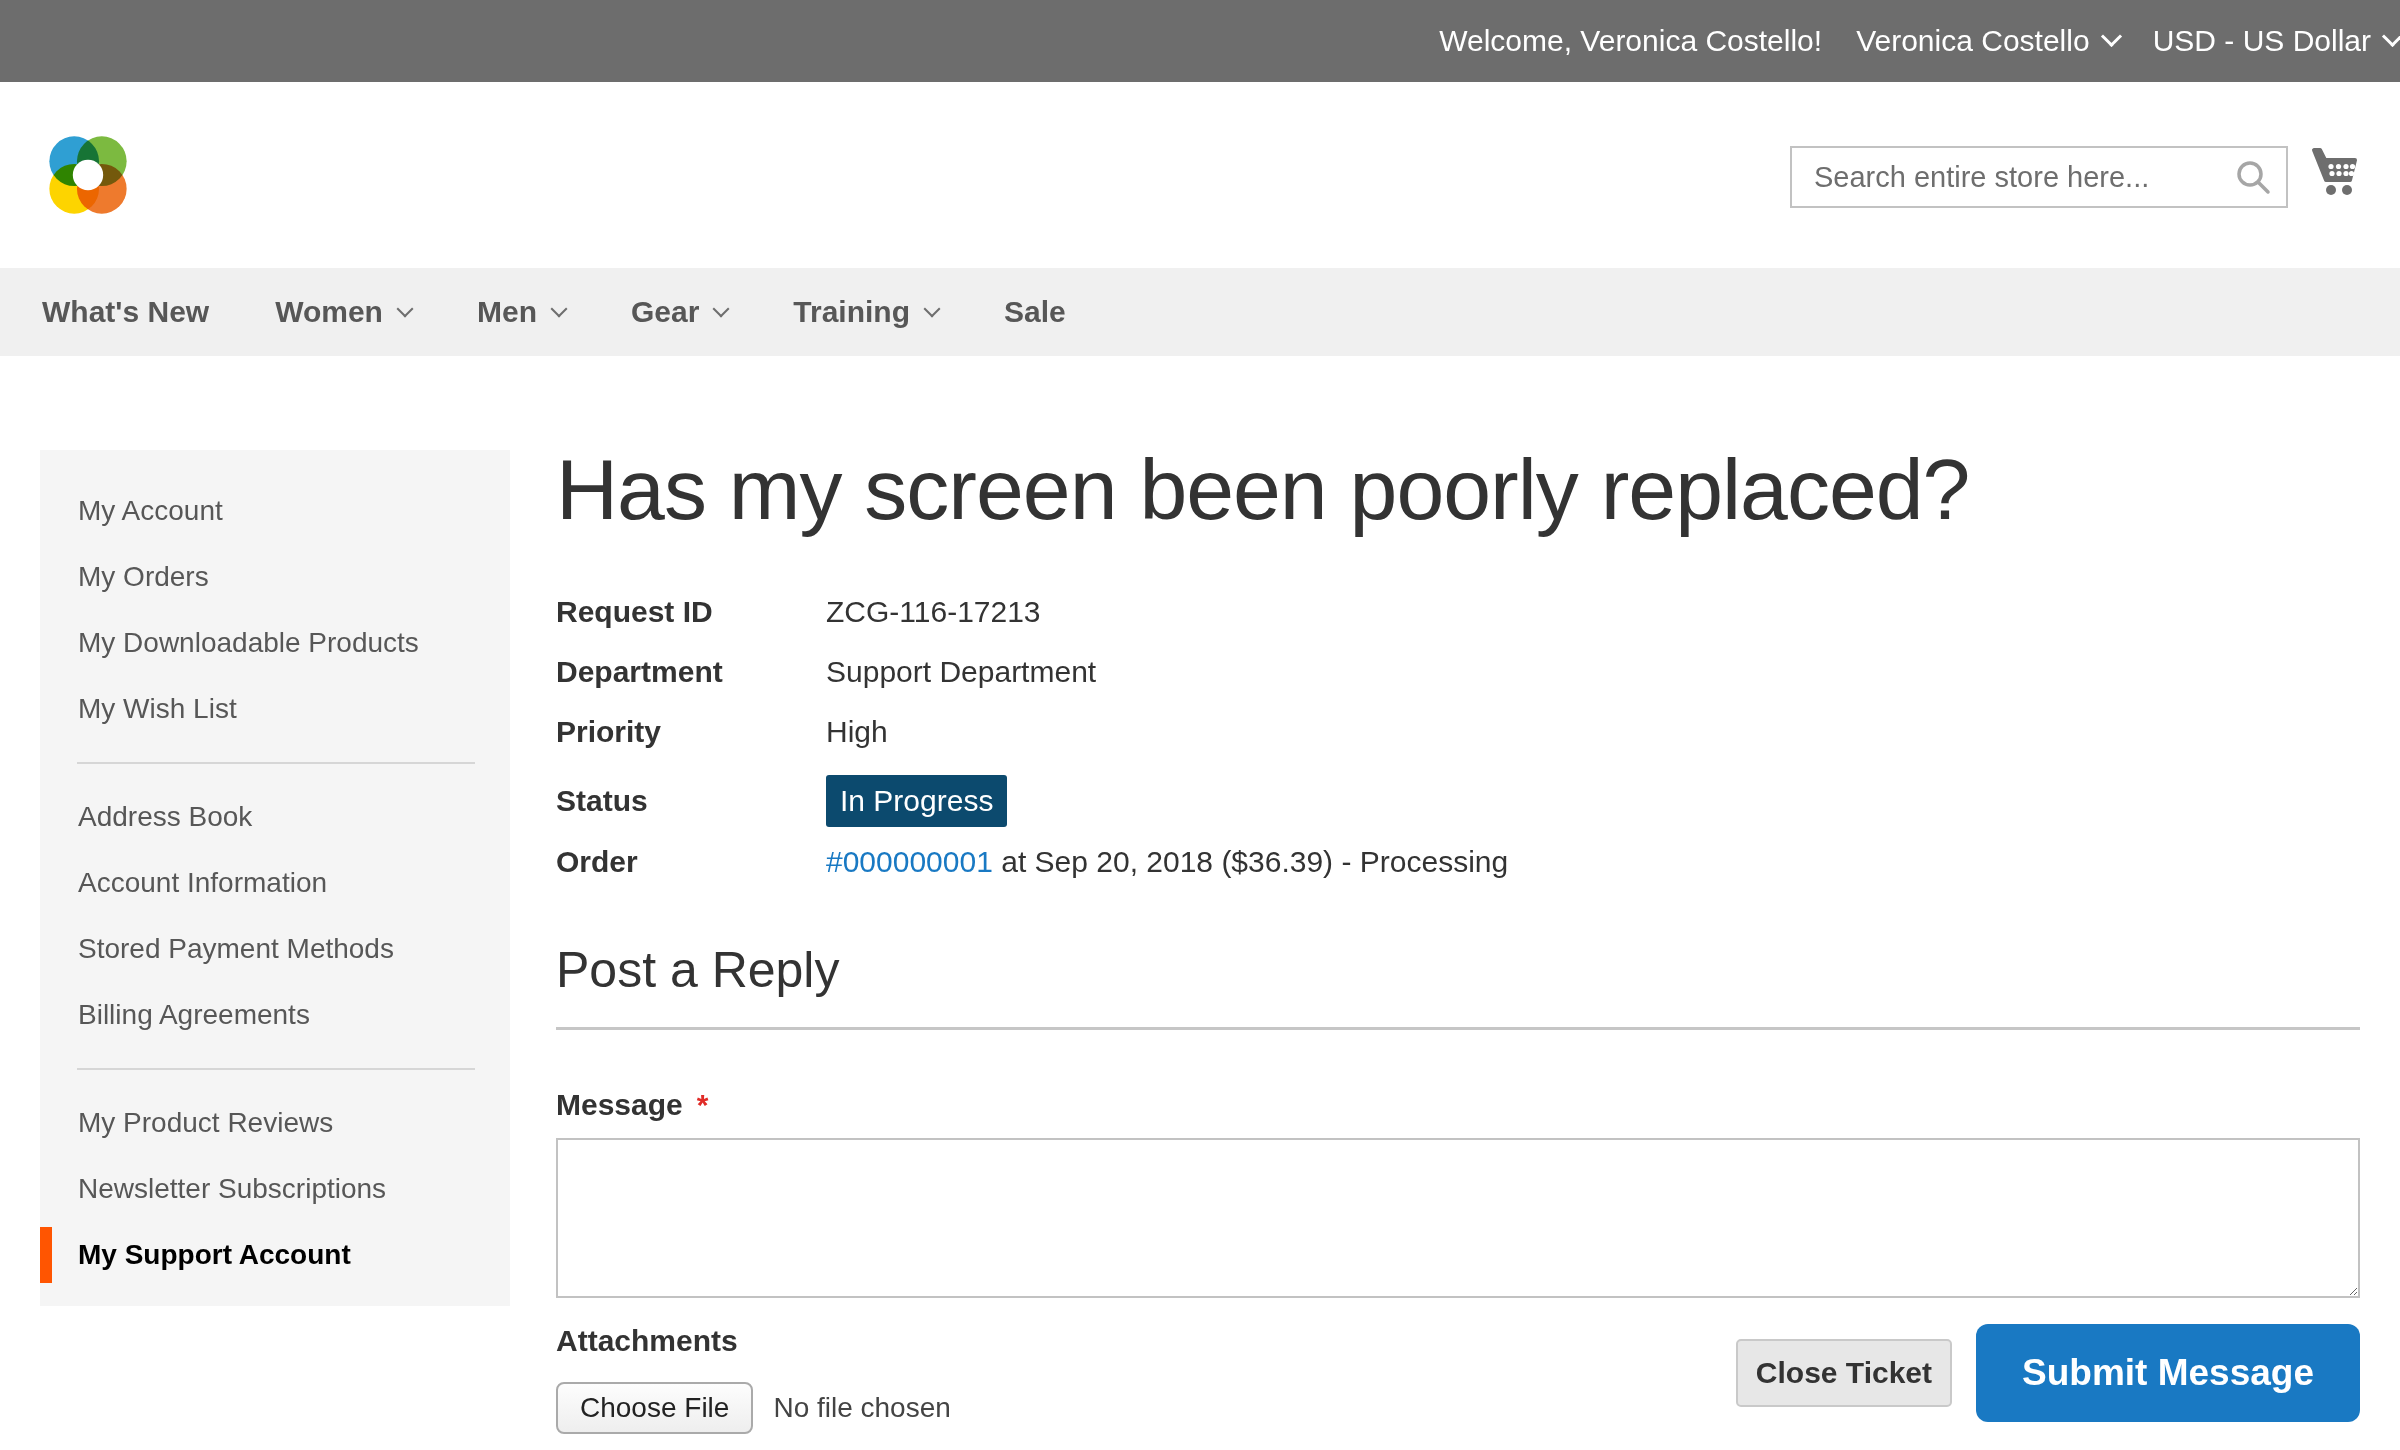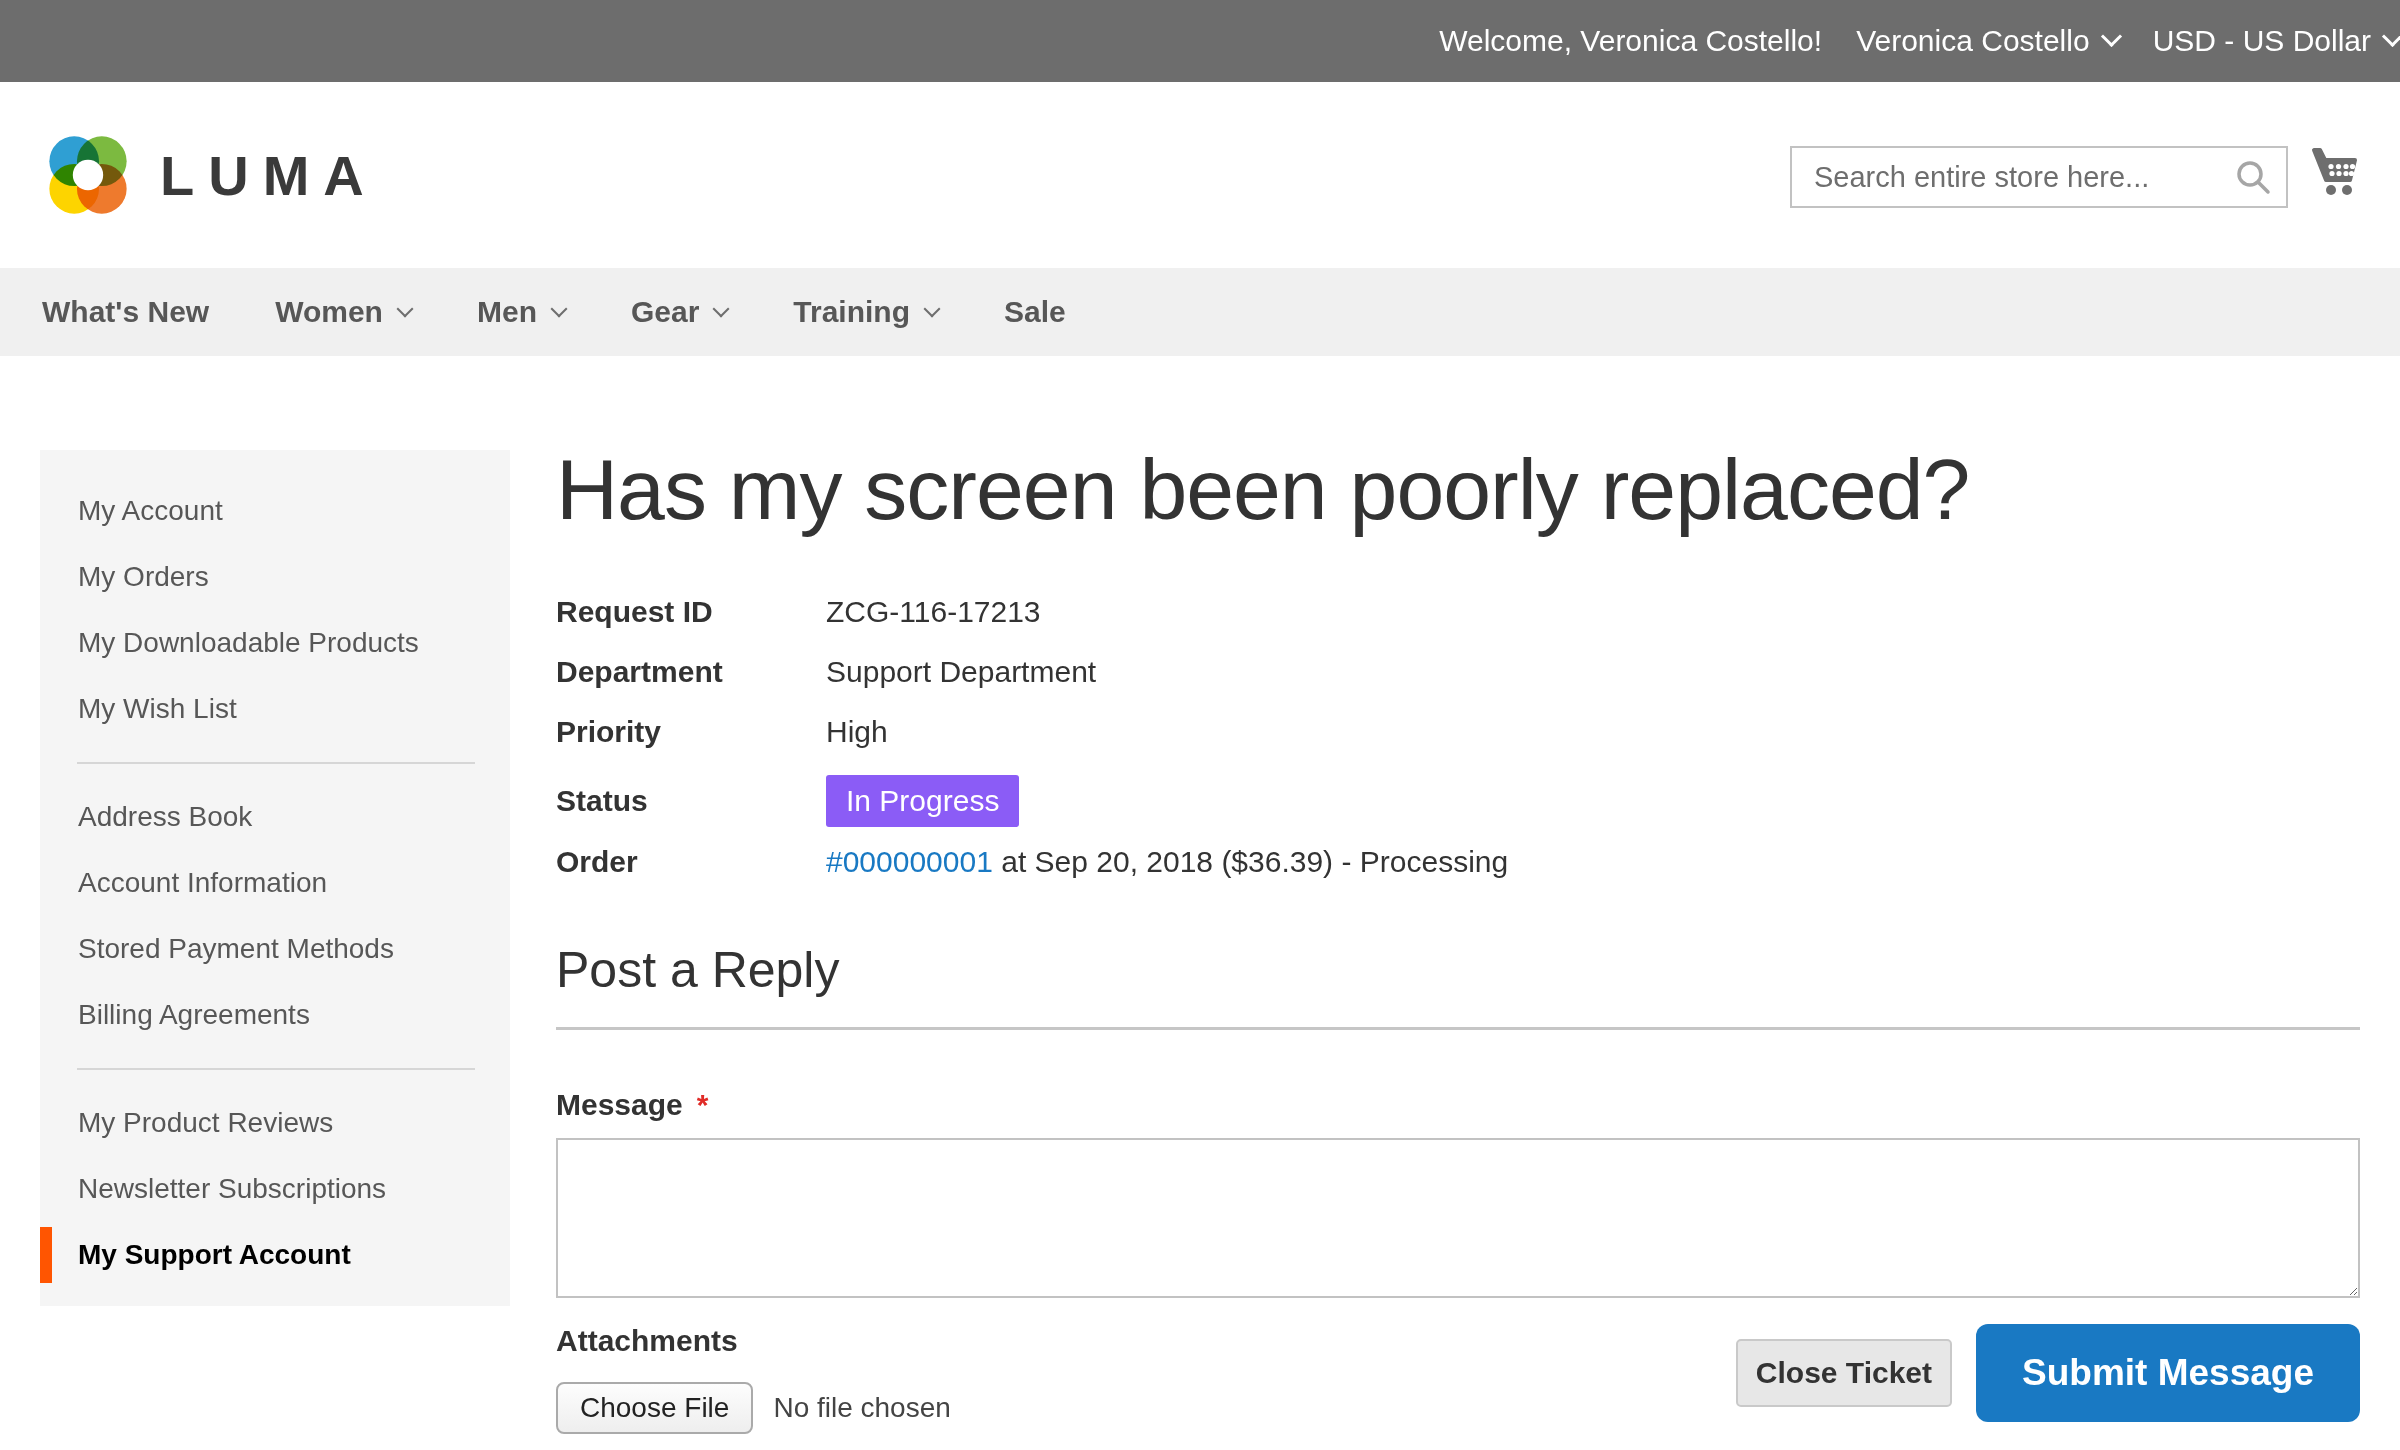--- a/index.html
+++ b/index.html
@@ -47,22 +47,22 @@
     width:12px; height:56px; background:#ff5501; }
   .side-divider { border:0; border-top:2px solid #d6d6d6; margin:20px 35px 20px 37px; }
 
   .content { position:absolute; left:556px; top:84px; width:1804px; }
   .page-title { font-size:86px; font-weight:300; color:#333; letter-spacing:-1px;
     margin-bottom:56px; white-space:nowrap; }
 
   .detail-row { display:flex; align-items:flex-start; font-size:30px; margin-bottom:26px; }
   .detail-label { width:270px; font-weight:700; flex-shrink:0; }
   .detail-value { color:#333; }
-  .status-badge { display:inline-block; background:#8b5cf6; color:#fff;
-    padding:9px 20px; border-radius:3px; font-size:30px; position:relative; top:-9px; }
+  .status-badge { display:inline-block; background:#0c4a6e; color:#fff;
+    padding:9px 14px; border-radius:3px; font-size:30px; position:relative; top:-9px; }
   .order-link { color:#1979c3; text-decoration:none; cursor:pointer; }
 
   .reply-heading { font-size:50px; font-weight:300; color:#333; margin-top:62px;
     margin-bottom:28px; }
   .reply-rule { border:0; border-top:3px solid #c6c6c6; margin:0 0 58px 0; }
 
   .message-label-row { font-size:30px; font-weight:700; margin-bottom:16px; }
   .required-mark { color:#e02b27; font-size:30px; margin-left:14px; }
   .message-area { width:100%; height:160px; border:2px solid #c2c2c2; resize:both;
     font-size:28px; padding:14px 18px; outline:none; display:block;
@@ -104,21 +104,20 @@
   <div class="logo">
     <svg width="92" height="92" viewBox="0 0 100 100">
       <g style="mix-blend-mode:multiply">
         <circle cx="35" cy="35" r="27" fill="#2f9fd3"></circle>
         <circle cx="65" cy="35" r="27" fill="#7cba40" style="mix-blend-mode:multiply"></circle>
         <circle cx="35" cy="65" r="27" fill="#fdd400" style="mix-blend-mode:multiply"></circle>
         <circle cx="65" cy="65" r="27" fill="#ee7a2d" style="mix-blend-mode:multiply"></circle>
       </g>
       <circle cx="50" cy="50" r="16.5" fill="#ffffff"></circle>
     </svg>
-    <span class="logo-text">LUMA</span>
   </div>
 
   <div class="search-wrap">
     <input class="search-input" type="text" placeholder="Search entire store here..." style="">
     <svg class="search-icon" width="38" height="38" viewBox="0 0 38 38">
       <circle cx="16" cy="16" r="11" fill="none" stroke="#a6a6a6" stroke-width="3.5"></circle>
       <line x1="24.5" y1="24.5" x2="34" y2="34" stroke="#a6a6a6" stroke-width="3.5" stroke-linecap="round"></line>
     </svg>
   </div>
 

